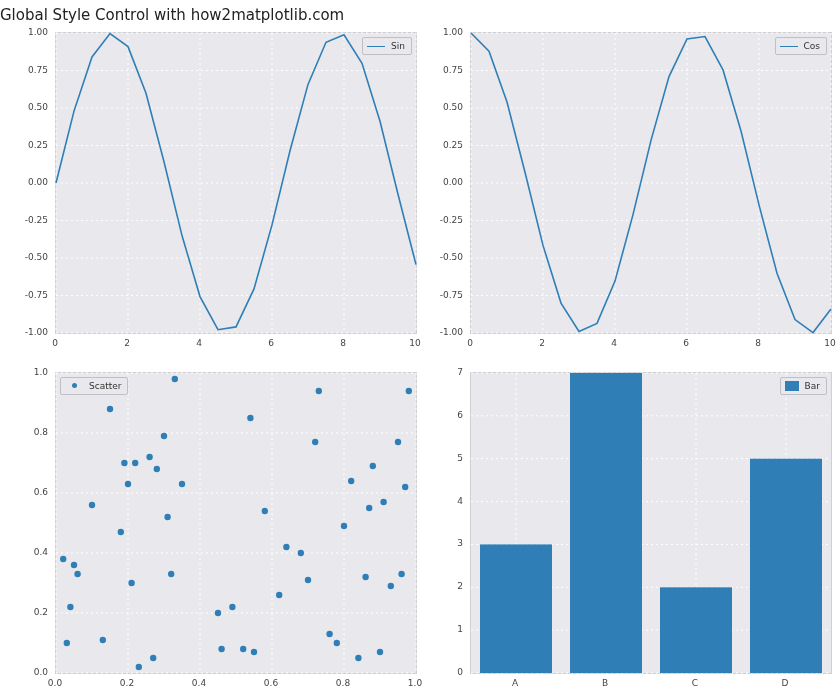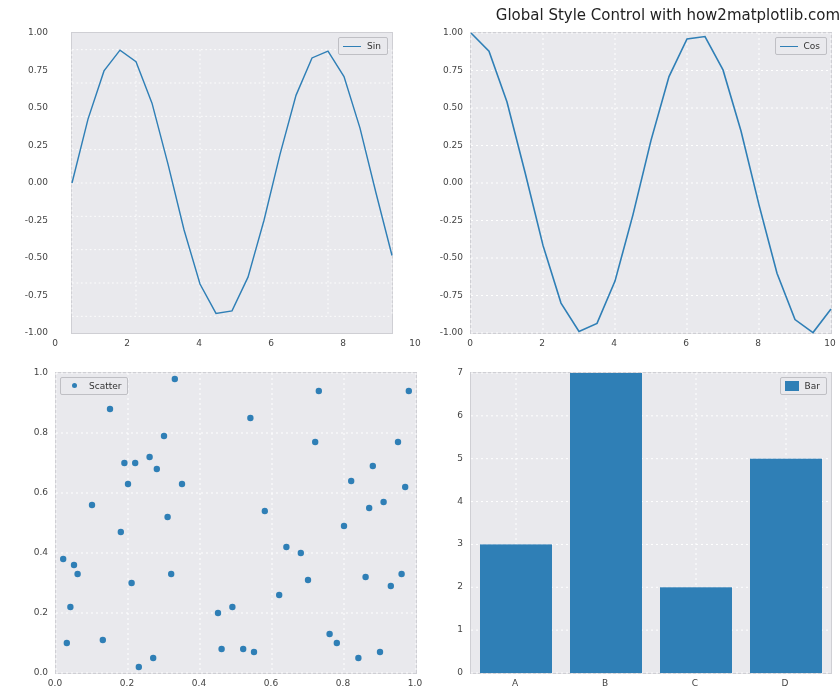--- a/index.html
+++ b/index.html
@@ -14,21 +14,21 @@
     width: 840px;
     height: 700px;
     position: relative;
     box-sizing: border-box;
   }
   .suptitle {
     position: absolute;
     top: 6px;
     left: 0;
     width: 100%;
-    text-align: right;
+    text-align: left;
     font-size: 15px;
     color: #222;
   }
   .axes {
     position: absolute;
     background: #e9e9ed;
     border: 1px solid #cfcfd4;
     box-sizing: border-box;
   }
   .axes svg {
@@ -102,21 +102,21 @@
   .legend .swatch-bar {
     width: 14px; height: 10px; background: #2f7fb6;
   }
 </style>
 </head>
 <body>
 
 <div class="figure">
   <div class="suptitle">Global Style Control with how2matplotlib.com</div>
 
-  <div class="axes" style="left:55px; top:32px; width:322px; height:302px;margin-left:16px;">
+  <div class="axes" style="left:55px; top:32px; width:362px; height:302px;">
     <svg viewBox="0 0 360 300">
         <g class="grid">
           <line x1="0" y1="0" x2="0" y2="300"></line>
           <line x1="72" y1="0" x2="72" y2="300"></line>
           <line x1="144" y1="0" x2="144" y2="300"></line>
           <line x1="216" y1="0" x2="216" y2="300"></line>
           <line x1="288" y1="0" x2="288" y2="300"></line>
           <line x1="360" y1="0" x2="360" y2="300"></line>
           <line x1="0" y1="300" x2="360" y2="300"></line>
           <line x1="0" y1="262.5" x2="360" y2="262.5"></line>

